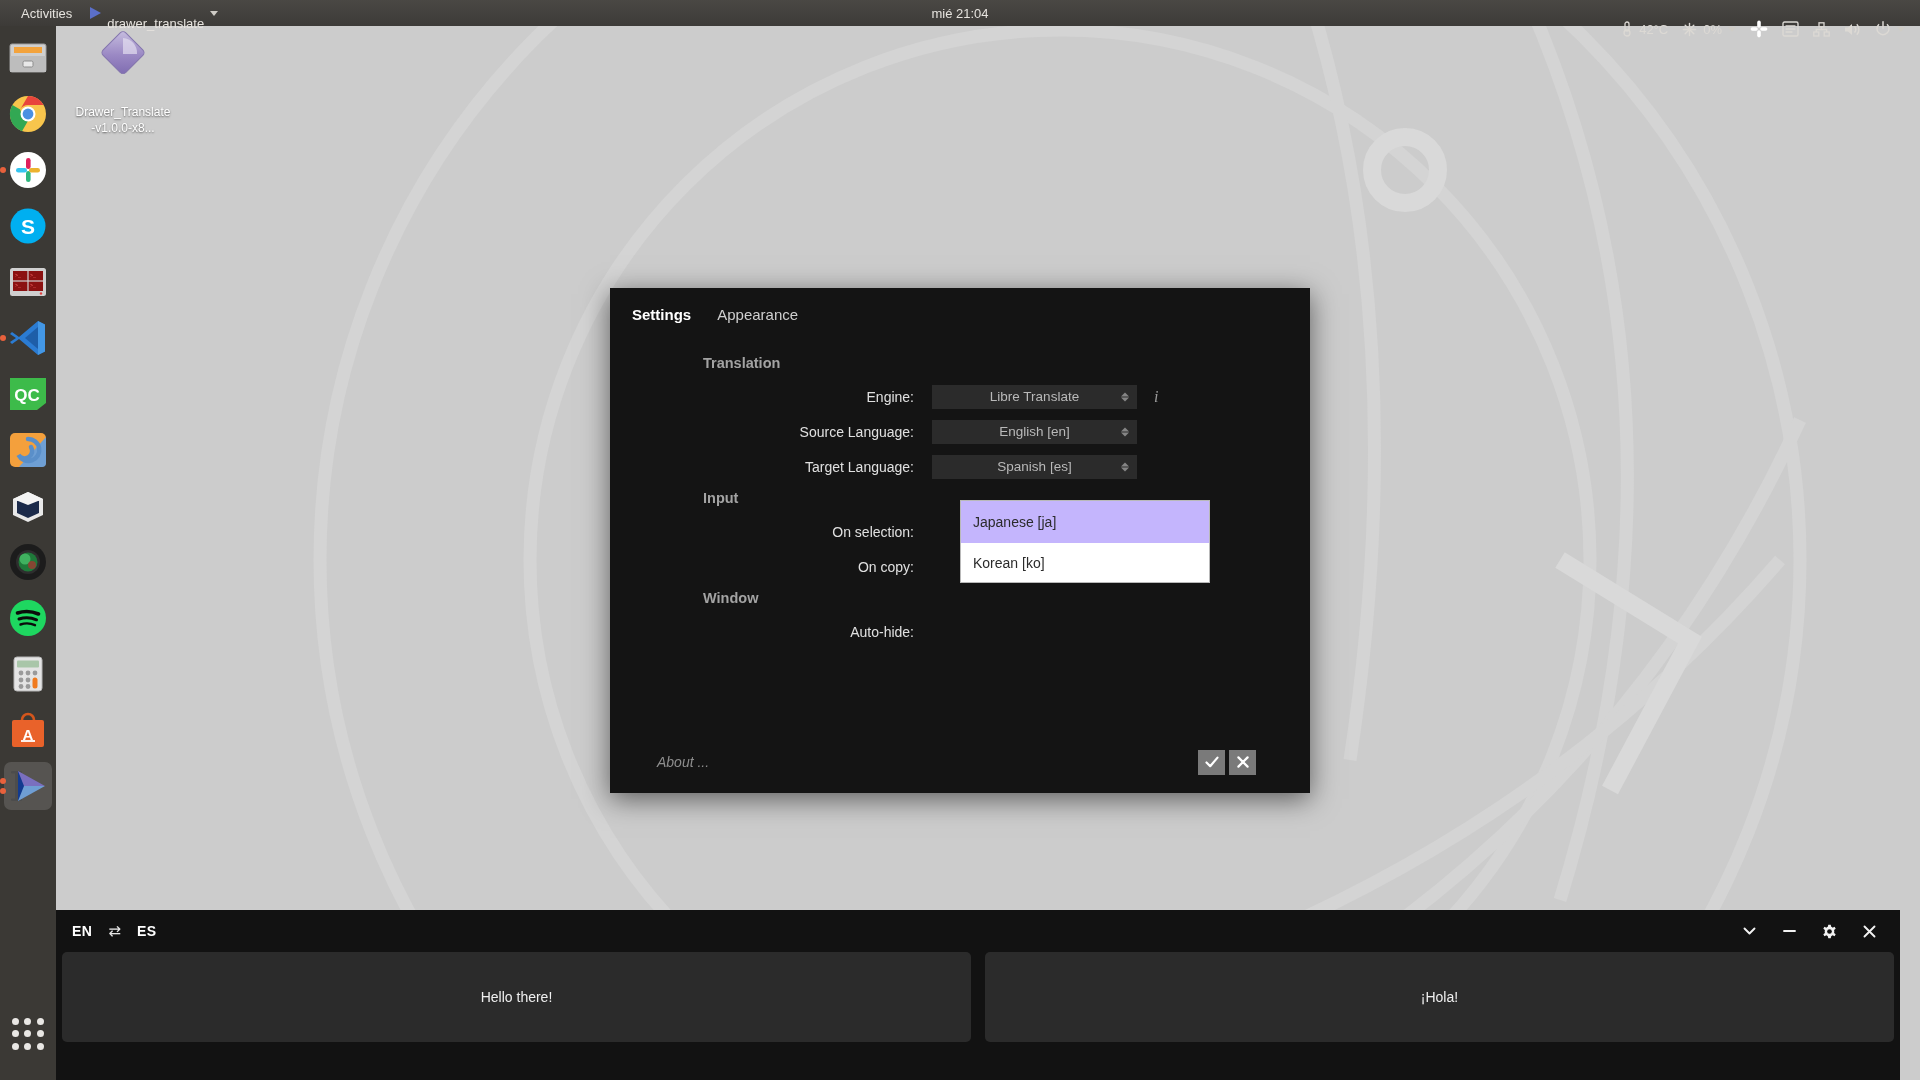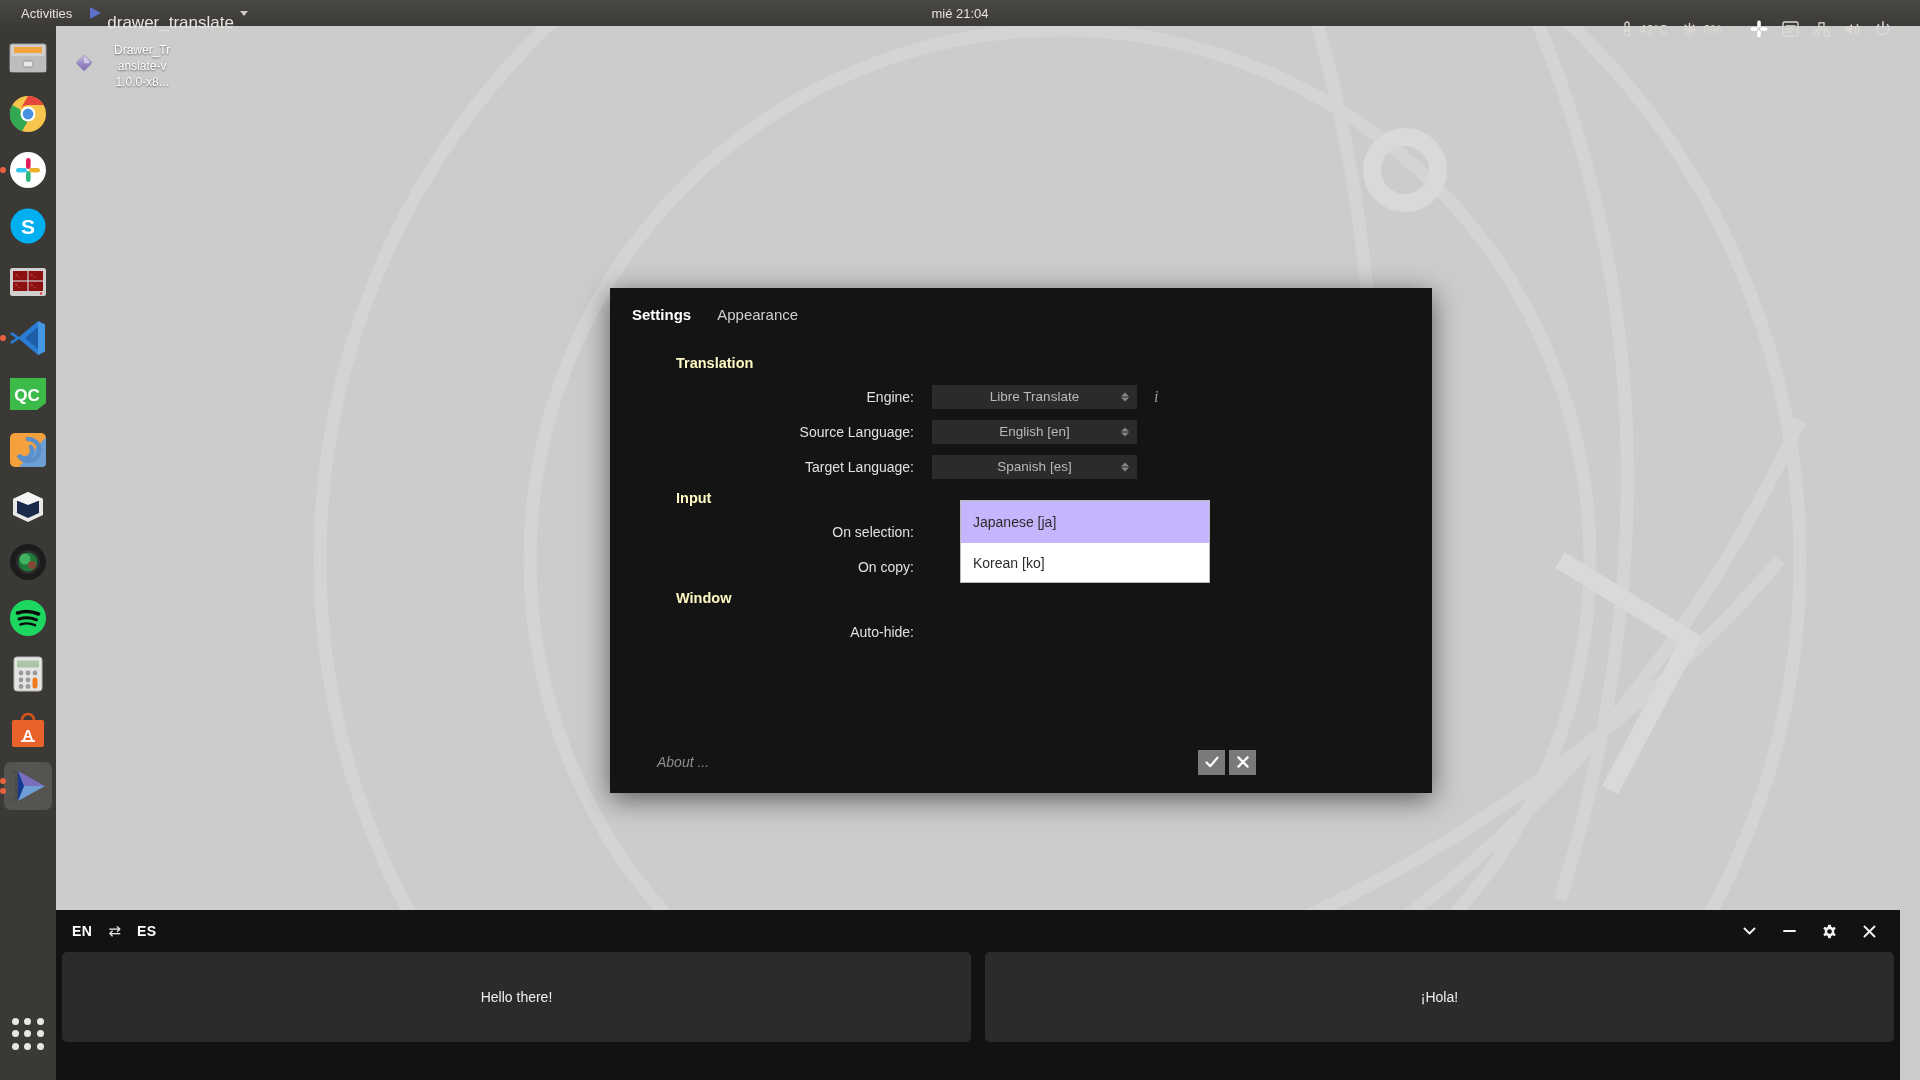--- a/index.html
+++ b/index.html
@@ -23,21 +23,21 @@
     position: absolute; left: 0; top: 0; width: 1920px; height: 26px;
     background: linear-gradient(to bottom, #4a4844 0%, #3d3b38 100%);
     color: #e6e3de;
     font-size: 13px;
     display: flex; align-items: center;
     z-index: 100;
     user-select: none;
   }
   .tb-item { display: flex; align-items: center; height: 26px; padding: 0 9px; gap: 6px; }
   #tb-activities { font-weight: 400; font-size: 13px; padding-left: 12px; }
-  #tb-appname { font-size: 17px; margin-top: 20px; }
+  #tb-appname { font-size: 13px; margin-top: 20px; }
   #tb-clock {
     position: absolute; left: 50%; transform: translateX(-50%);
     font-size: 13px; font-weight: 500;
   }
   #tb-right {
     position: absolute; right: 0; top: 16px; height: 26px;
     display: flex; gap: 0px; padding-right: 8px;
   }
   #tb-right .tb-item { padding: 0 7px; }
   .tray-text { font-size: 13px; color: #dcd9d4; }
@@ -61,54 +61,54 @@
   .dock-item.running-bg { background: rgba(255,255,255,0.14); }
   .dock-dots { position: absolute; left: -4px; top: 50%; transform: translateY(-50%); display: flex; flex-direction: column; gap: 4px; }
   .dock-dot { width: 6px; height: 6px; border-radius: 50%; background: #e8613c; }
   .dock-icon { width: 42px; height: 42px; display: block; }
   #dock-spacer { flex: 1; }
   #apps-grid { width: 48px; height: 48px; margin-bottom: 22px; display: grid; grid-template-columns: repeat(3, 1fr); grid-template-rows: repeat(3, 1fr); gap: 5px; padding: 8px; }
   .grid-dot { background: #e9e7e4; border-radius: 50%; width: 7px; height: 7px; }
 
   
   #desk-icon {
-    position: absolute; left: 75px; top: 36px; width: 96px;
-    display: flex; flex-direction: row; align-items: center;
+    position: absolute; left: 75px; top: 28px; width: 96px;
+    display: flex; flex-direction: column; align-items: center;
     z-index: 10;
     gap: 20px;
   }
   #desk-icon-label {
     margin-top: 6px;
     font-size: 12px; color: #ffffff;
     text-align: center; line-height: 16px;
     text-shadow: 0 1px 2px rgba(0,0,0,0.55);
     word-break: break-all;
   }
 
   
   #settings-dialog {
     position: absolute; left: 610px; top: 288px;
-    width: 822px; height: 505px;
+    width: 700px; height: 505px;
     background: #141414;
     z-index: 50;
     box-shadow: 0 6px 26px rgba(0,0,0,0.55);
     color: #e8e8e8;
   }
   #dlg-tabs {
     display: flex; align-items: center;
     padding: 18px 0 0 22px; gap: 26px;
     font-size: 15px;
   }
   .dlg-tab { color: #cfcfcf; padding-bottom: 4px; }
   .dlg-tab.sel { color: #ffffff; font-weight: bold; }
 
   #dlg-body { position: relative; padding: 28px 0 0 0; }
   .sec-head {
-    font-size: 14.5px; font-weight: bold; color: #fef9c3;
-    margin-left: 66px; margin-bottom: 8px;
+    font-size: 14.5px; font-weight: bold; color: #a3a3a3;
+    margin-left: 93px; margin-bottom: 8px;
   }
   .form-row { display: flex; align-items: center; height: 35px; }
   .form-label {
     width: 322px; text-align: right; padding-right: 18px;
     font-size: 14px; color: #e0e0e0;
   }
   .sel-field {
     position: relative;
     width: 205px; height: 24px;
     background: #2b2b2b;

